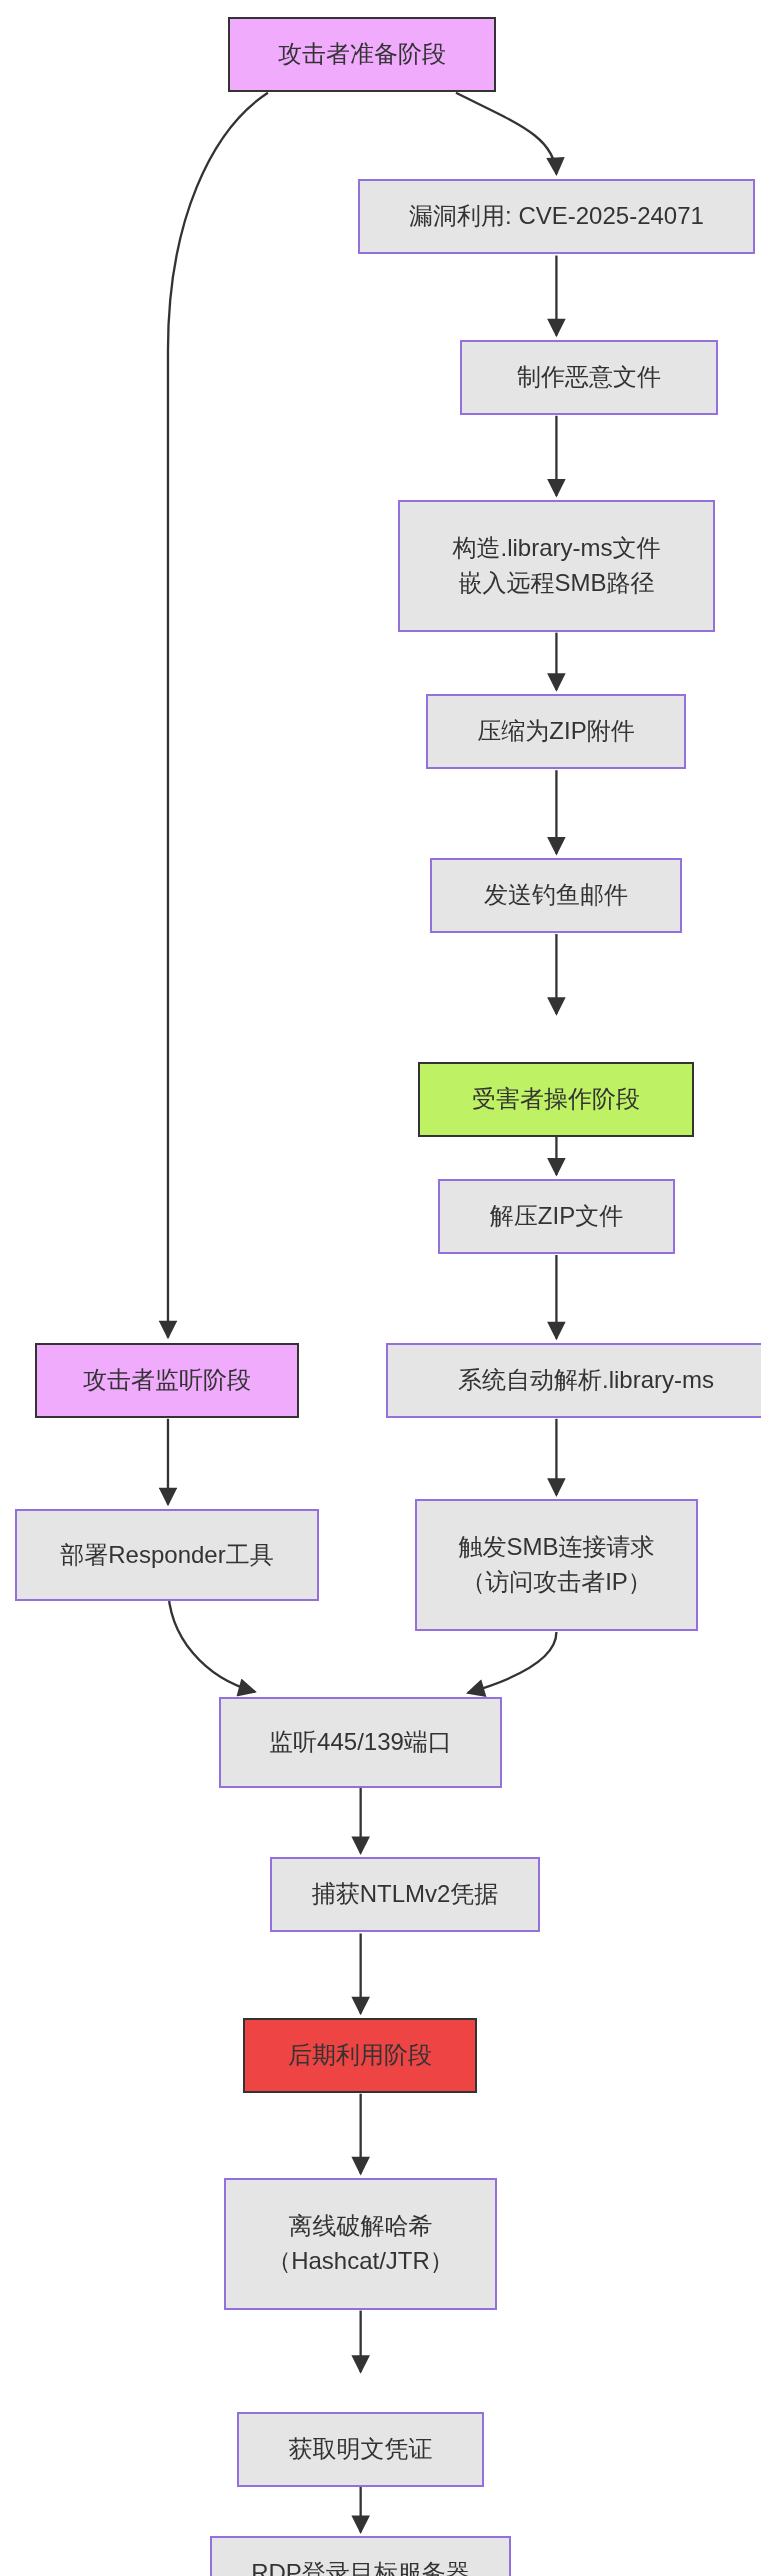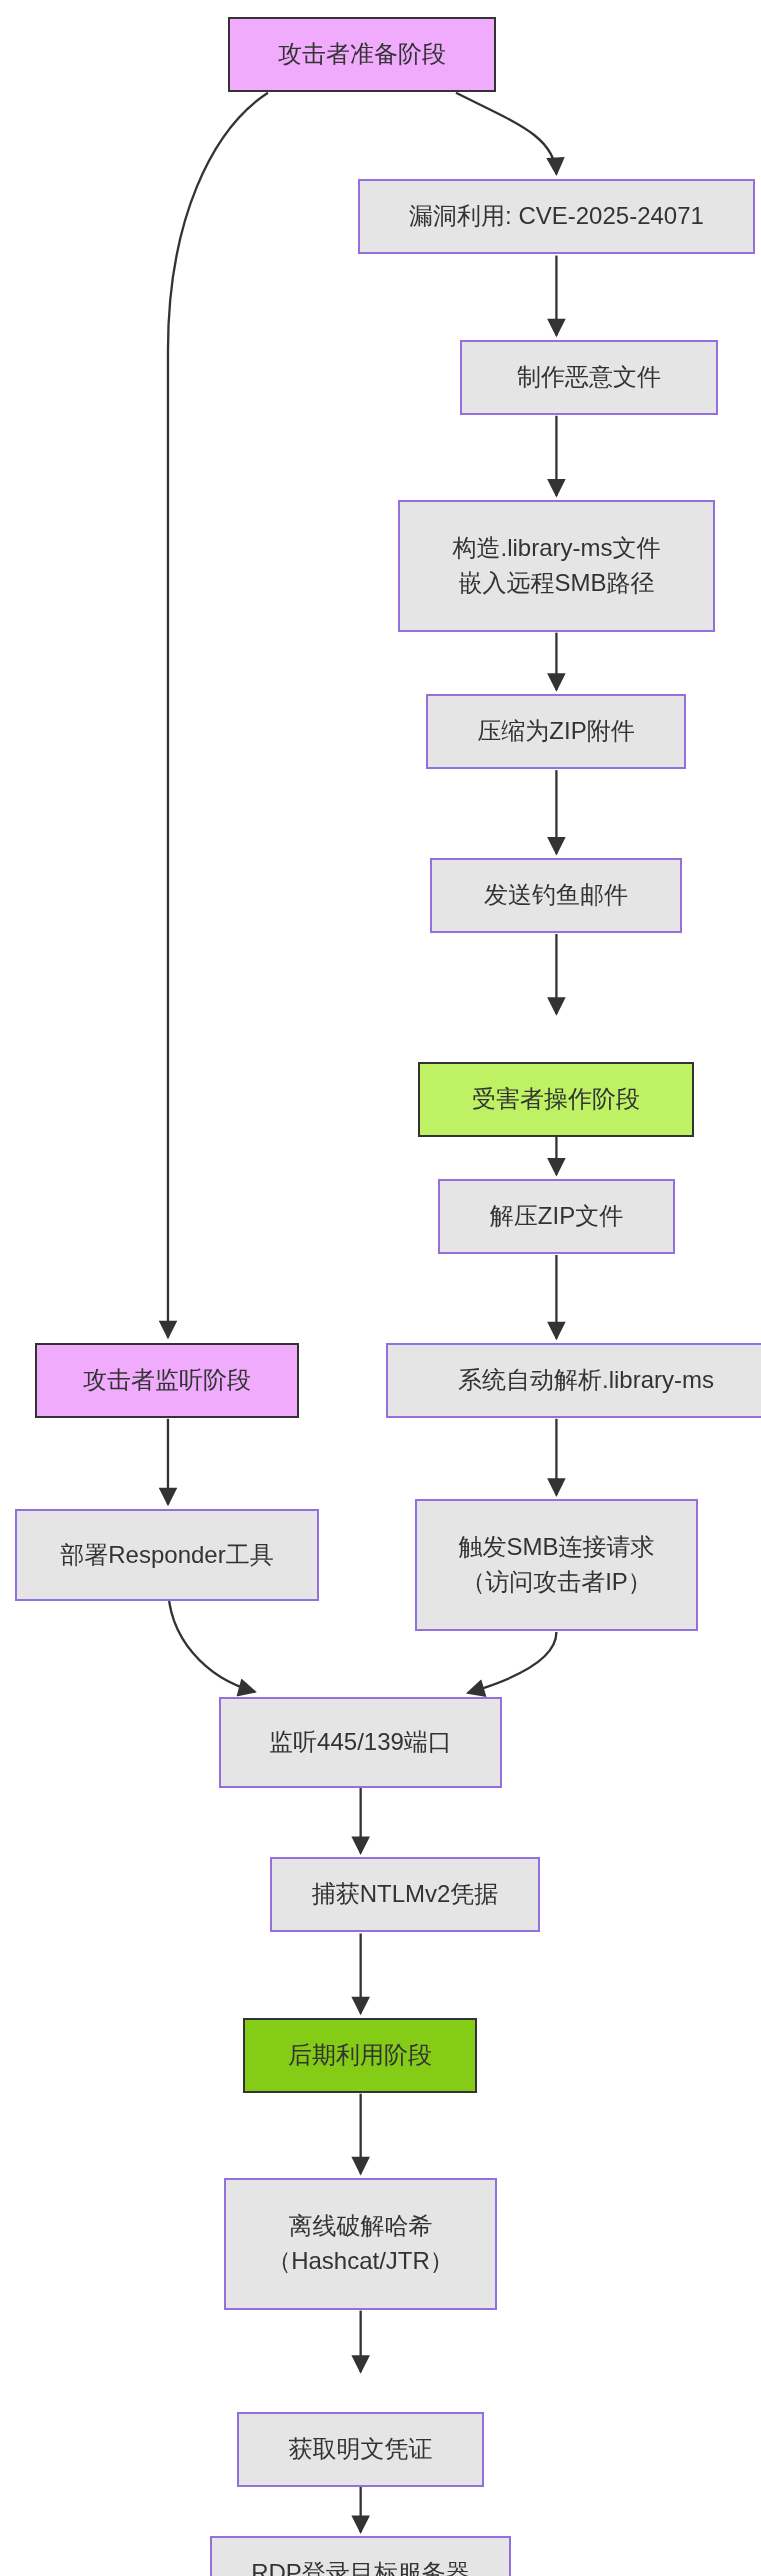--- a/index.html
+++ b/index.html
@@ -11,21 +11,21 @@
   #edges{position:absolute;left:0;top:0;z-index:1;}
   .node{
     position:absolute;z-index:2;box-sizing:border-box;
     display:flex;flex-direction:column;align-items:center;justify-content:center;
     text-align:center;font-size:24px;line-height:1.45;color:#333333;
     background:#e5e5e5;border:2.1px solid #9370DB;
   }
   .node.phase{border:2.6px solid #333333;}
   .node.pink{background:#f0abfc;}
   .node.green{background:#bef264;margin-top:44px;}
-  .node.red{background:#84cc16;align-items:center;}
+  .node.red{background:#ef4444;align-items:center;}
   
   #nA{left:228px;top:16.5px;width:268px;height:75px;}
   #nB{left:358px;top:179px;width:397px;height:75px;}
   #nC{left:428px;top:340px;width:258px;height:75px;margin-left:32px;}
   #nD{left:398px;top:500px;width:317px;height:132px;}
   #nE{left:426px;top:694px;width:260px;height:75px;}
   #nF{left:430px;top:858px;width:252px;height:75px;}
   #nG{left:418px;top:1018px;width:276px;height:75px;}
   #nH{left:438px;top:1179px;width:237px;height:75px;}
   #nI{left:386px;top:1343px;width:400px;height:75px;}

